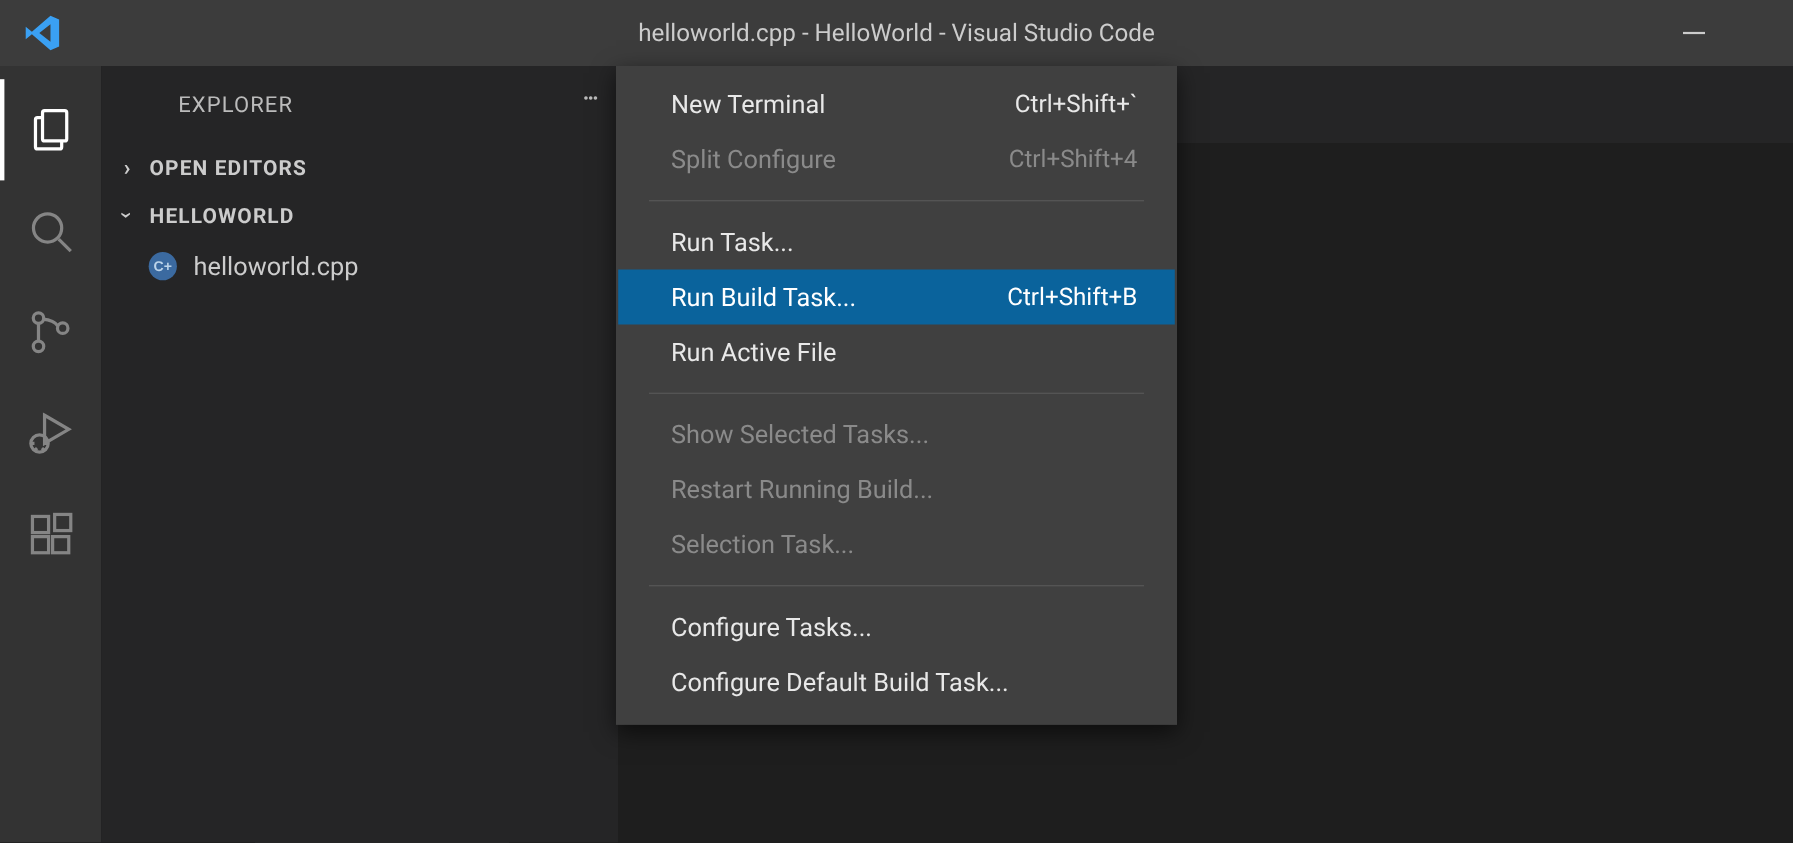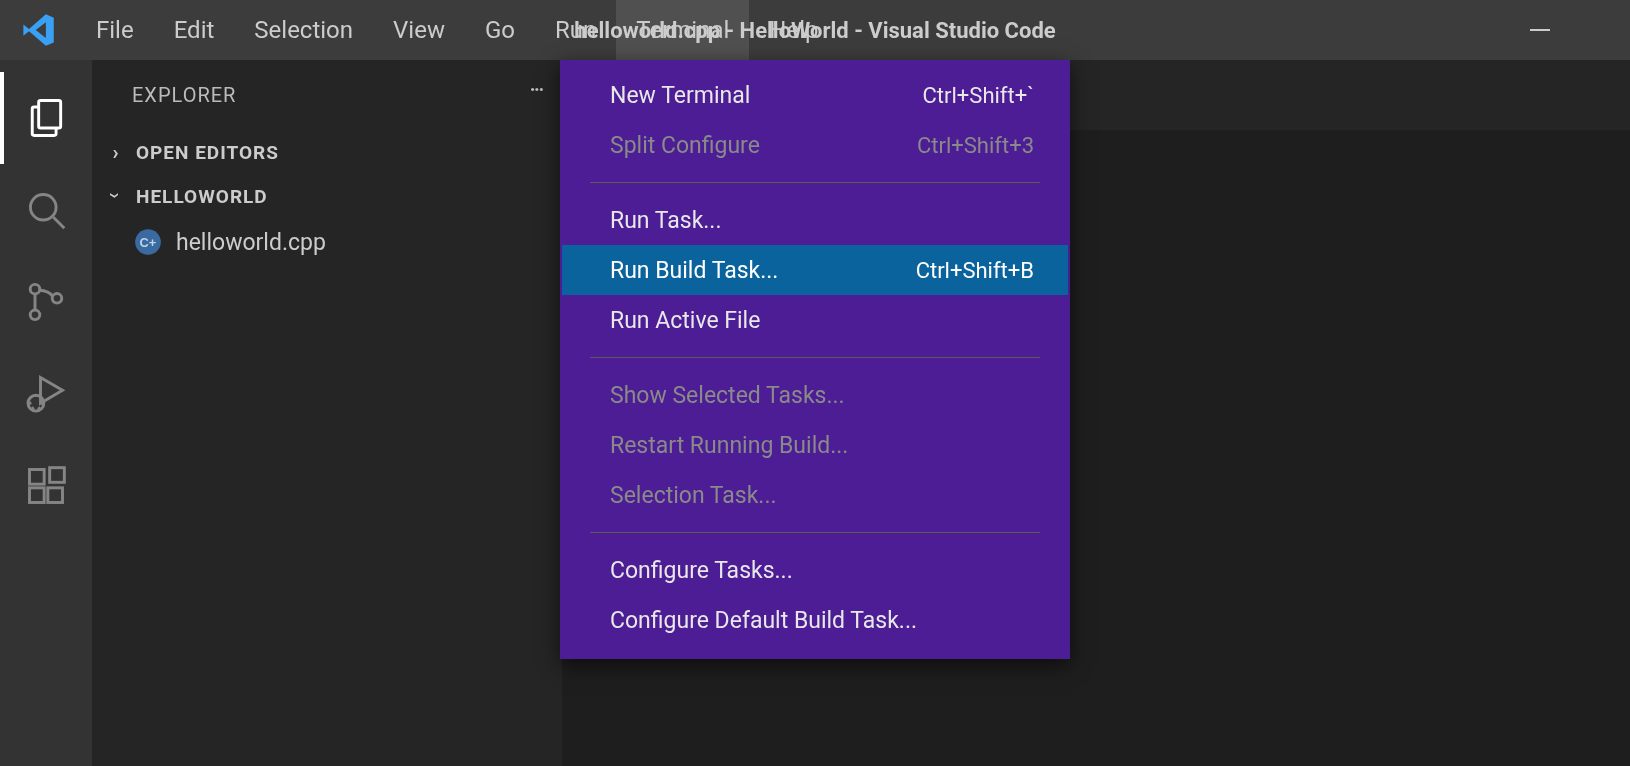--- a/index.html
+++ b/index.html
@@ -30,21 +30,21 @@
     align-items: center;
     color: #cccccc;
     font-size: 24px;
     cursor: default;
   }
   .menubar .menu-item.open { background: #505050; }
   .title-center {
     position: absolute;
     left: 50%; transform: translateX(-50%);
     top: 0; height: 60px; display: flex; align-items: center;
-    color: #cccccc; font-size: 22px; white-space: nowrap; font-weight: bold;
+    color: #cccccc; font-size: 22px; white-space: nowrap;
   }
   .title-min {
     position: absolute; right: 60px; top: 0; height: 60px; width: 60px;
     display: flex; align-items: center; justify-content: center;
     color: #cccccc;
   }
 
   
   .activitybar {
     position: absolute;
@@ -69,21 +69,21 @@
     position: absolute;
     left: 92px; top: 60px; bottom: 0; width: 470px;
     background: #252526;
     color: #cccccc;
   }
   .sidebar .sb-title {
     height: 70px;
     padding-left: 40px; padding-right: 20px;
     display: flex; align-items: center; justify-content: space-between;
     color: #bbbbbb;
-    font-size: 20px; letter-spacing: 1px;
+    font-size: 20px; letter-spacing: 1px; margin-left: 30px;
   }
   .sidebar .sb-title .dots { font-size: 28px; line-height: 0; letter-spacing: -3px; padding-bottom: 10px; }
   .sb-section {
     height: 44px; padding-left: 14px;
     display: flex; align-items: center; gap: 10px;
     font-weight: 700; font-size: 19px; letter-spacing: 1px;
     color: #cccccc;
   }
   .sb-section .chevron { width: 20px; display: inline-block; text-align: center; font-size: 20px; }
   .sb-tree { padding-top: 2px; }
@@ -111,21 +111,21 @@
   .tok-op   { color: #d4d4d4; }
   .tok-ns   { color: #4ec9b0; }
   .tok-call { color: #dcdcaa; }
   .tok-punc { color: #d4d4d4; }
 
   
   .dropdown {
     position: absolute;
     top: 60px; left: 560px;
     width: 510px;
-    background: #4c1d95;
+    background: #404040;
     box-shadow: 0 6px 20px rgba(0,0,0,0.6);
     padding: 10px 2px 14px 2px;
     z-index: 50;
   }
   .dd-row {
     height: 50px;
     padding: 0 34px 0 48px;
     display: flex; align-items: center; justify-content: space-between;
     color: #e8e8e8; font-size: 23px;
     white-space: nowrap;
@@ -140,30 +140,20 @@
 </style>
 </head>
 <body>
 
 <div class="titlebar">
   <div class="logo">
     <svg viewBox="0 0 32 32">
         <path fill="#3aa0f3" d="M23 2 L30 5 L30 27 L23 30 L8 17 L3 21 L3 11 L8 15 Z M23 9 L14 16 L23 23 Z"></path>
       </svg>
   </div>
-  <div class="menubar" id="menubar">
-      <div class="menu-item">File</div>
-      <div class="menu-item">Edit</div>
-      <div class="menu-item">Selection</div>
-      <div class="menu-item">View</div>
-      <div class="menu-item">Go</div>
-      <div class="menu-item">Run</div>
-      <div class="menu-item open">Terminal</div>
-      <div class="menu-item">Help</div>
-    </div>
   <div class="title-center">helloworld.cpp - HelloWorld - Visual Studio Code</div>
   <div class="title-min">
     <svg width="28" height="28" viewBox="0 0 28 28">
         <rect x="4" y="13" width="20" height="2" fill="#cccccc"></rect>
       </svg>
   </div>
 </div>
 
 <div class="activitybar">
   <div class="ab-item active">
@@ -243,21 +233,21 @@
   </div>
 </div>
 
 <div class="dropdown" id="dropdown">
     <div class="dd-row">
       <span>New Terminal</span>
       <span class="shortcut">Ctrl+Shift+`</span>
     </div>
     <div class="dd-row disabled">
       <span>Split Configure</span>
-      <span class="shortcut">Ctrl+Shift+3</span>
+      <span class="shortcut">Ctrl+Shift+4</span>
     </div>
     <div class="dd-sep"></div>
     <div class="dd-row">
       <span>Run Task...</span>
     </div>
     <div class="dd-row selected">
       <span>Run Build Task...</span>
       <span class="shortcut">Ctrl+Shift+B</span>
     </div>
     <div class="dd-row">

